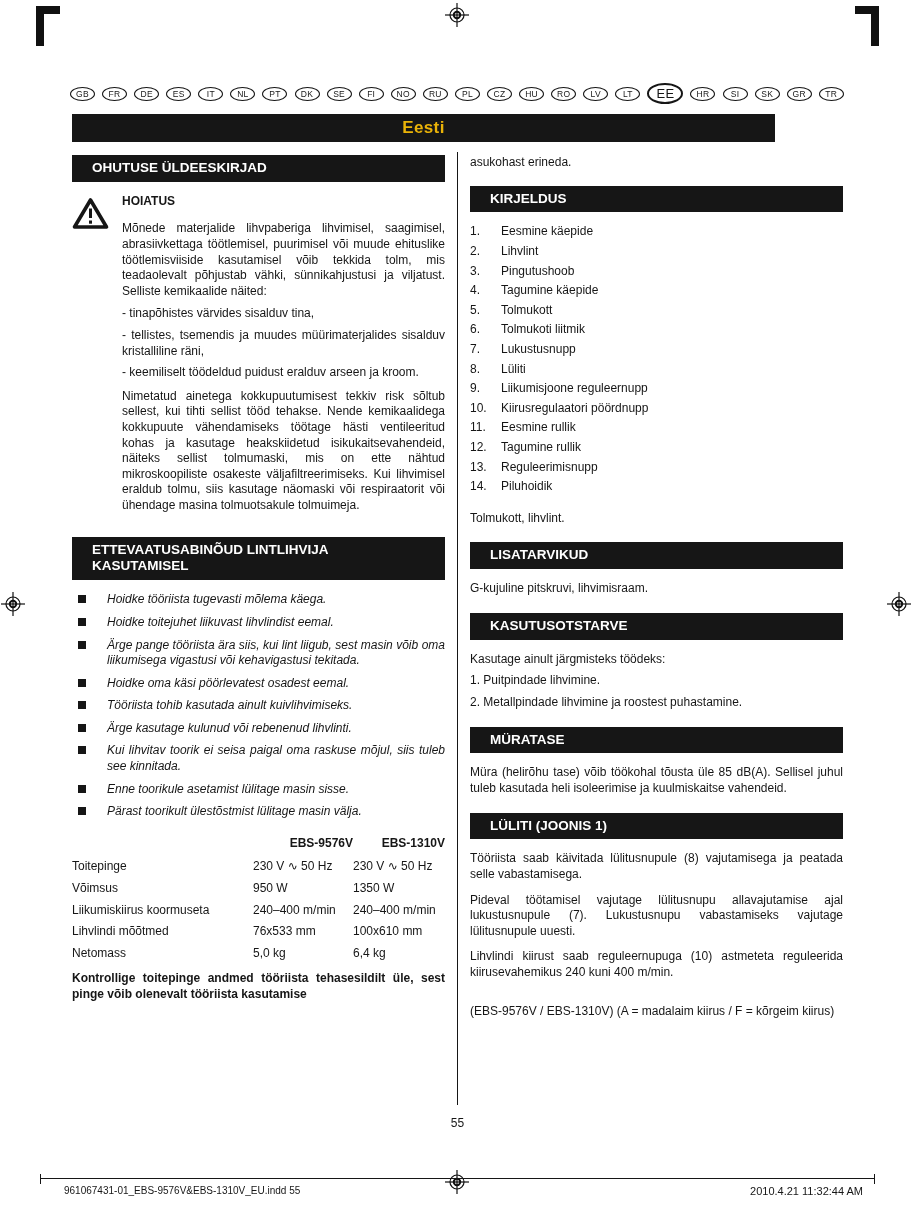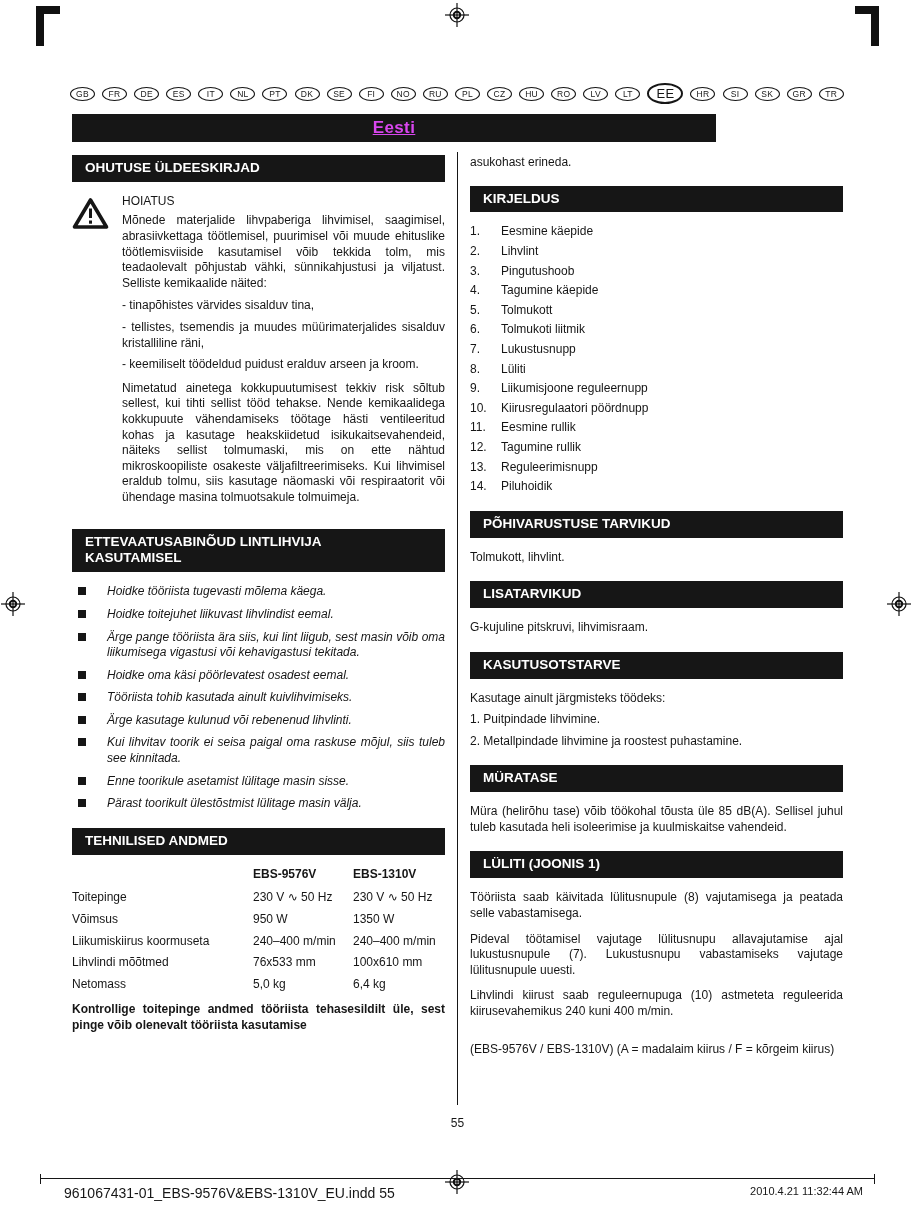--- a/index.html
+++ b/index.html
@@ -15,64 +15,64 @@
   .crop { position: absolute; background: #111; }
   
   .langs { position: absolute; left: 70px; top: 83px; width: 774px;
            display: flex; align-items: center; justify-content: space-between; }
   .lang { display: inline-flex; align-items: center; justify-content: center;
           min-width: 25px; height: 14px; padding: 0 4px;
           border: 1.2px solid #161616; border-radius: 50%;
           font-size: 8.5px; font-weight: normal; letter-spacing: .3px; }
   .lang-active { min-width: 36px; height: 21px; font-size: 13px; border-width: 2.2px; }
   
-  .titlebar { position: absolute; left: 72px; top: 114px; width: 644px; height: 28px;
-              background: #161616; color: #d946ef; display: flex; align-items: center;
-              justify-content: center; font-size: 17px; font-weight: bold; letter-spacing: .4px; text-decoration: underline; }
+  .titlebar { position: absolute; left: 72px; top: 114px; width: 703px; height: 28px;
+              background: #161616; color: #eab308; display: flex; align-items: center;
+              justify-content: center; font-size: 17px; font-weight: bold; letter-spacing: .4px; }
   
   .col { position: absolute; top: 155px; width: 373px; font-size: 12px; line-height: 1.3; }
   .col-left  { left: 72px; }
   .col-right { left: 470px; }
   .divider { position: absolute; left: 457px; top: 152px; width: 1px; height: 953px; background: #161616; }
   
   .sec-h { background: #161616; color: #fff; font-weight: bold; font-size: 13.5px;
-           padding: 5px 13px; margin-bottom: 12px; white-space: pre-line; line-height: 1.25; }
+           padding: 5px 20px; margin-bottom: 12px; white-space: pre-line; line-height: 1.25; }
   .sec { margin-bottom: 16px; }
   .para { text-align: justify; margin-bottom: 7px; }
   .bold { font-weight: normal; }
   
   .warn { display: flex; margin-bottom: 13px; }
   .warn-icon { flex: 0 0 50px; padding-top: 3px; }
   .warn-body { flex: 1; }
-  .warn-title { font-weight: normal; margin-bottom: 4px; }
+  .warn-title { font-weight: bold; margin-bottom: 12px; }
   .dash-item { text-align: justify; margin-bottom: 6px; }
   
   .bullets { margin-bottom: 13px; }
   .bullet { display: flex; margin-bottom: 7px; font-style: italic; }
   .bullet .sq { flex: 0 0 auto; width: 8px; height: 8px; background: #161616; margin: 3px 21px 0 6px; }
   .bullet .txt { flex: 1; text-align: justify; }
   
   .tech-head, .tech-row { display: grid; grid-template-columns: 181px 100px 92px; }
-  .tech-head { font-weight: bold; margin: 4px 0 8px 0; }
+  .tech-head { font-weight: bold; margin: 4px 0 8px 0; text-align: right; }
   .tech-row { margin-bottom: 6px; }
   .tech-note { font-weight: bold; text-align: justify; margin-top: 10px; }
   
   .desc-row { display: flex; margin-bottom: 4px; }
   .desc-row .n { flex: 0 0 31px; }
   .desc-row .t { flex: 1; }
   
   .app-line { margin-bottom: 6px; }
   
   .page-num { position: absolute; left: 0; right: 0; top: 1116px; text-align: center; font-size: 12px; }
   .footer-line { position: absolute; left: 40px; right: 40px; top: 1178px; border-top: 1px solid #161616; }
   .footer-line::before, .footer-line::after {
     content: ""; position: absolute; top: -5px; width: 1px; height: 10px; background: #161616; }
   .footer-line::before { left: 0; }
   .footer-line::after { right: 0; }
-  .footer-left  { position: absolute; left: 64px;  top: 1185px; font-size: 14px; }
+  .footer-left  { position: absolute; left: 64px;  top: 1185px; font-size: 10px; }
   .footer-right { position: absolute; right: 52px; top: 1185px; font-size: 11px; }
 </style>
 </head>
 <body>
 
 <div class="page">
 
   <div class="crop" style="left:36px; top:6px; width:8px; height:40px;"></div>
   <div class="crop" style="left:36px; top:6px; width:24px; height:8px;"></div>
   <div class="crop" style="left:871px; top:6px; width:8px; height:40px;"></div>
@@ -232,21 +232,20 @@
           </div>
 
           <div class="bullet">
             <span class="sq"></span>
             <span class="txt">Pärast toorikult ülestõstmist lülitage masin välja.</span>
           </div>
         </div>
     </div>
 
     <div class="sec">
-      <div class="sec-h">TEHNILISED ANDMED</div>
       <div class="tech-head">
         <span></span>
         <span>EBS-9576V</span>
         <span>EBS-1310V</span>
       </div>
       <div>
 
           <div class="tech-row">
             <span>Toitepinge</span>
             <span>230 V ∿ 50 Hz</span>
@@ -356,21 +355,20 @@
           </div>
 
           <div class="desc-row">
             <span class="n">14.</span>
             <span class="t">Piluhoidik</span>
           </div>
         </div>
     </div>
 
     <div class="sec">
-      <div class="sec-h">PÕHIVARUSTUSE TARVIKUD</div>
       <div class="para">Tolmukott, lihvlint.</div>
     </div>
 
     <div class="sec">
       <div class="sec-h">LISATARVIKUD</div>
       <div class="para">G-kujuline pitskruvi, lihvimisraam.</div>
     </div>
 
     <div class="sec">
       <div class="sec-h">KASUTUSOTSTARVE</div>

